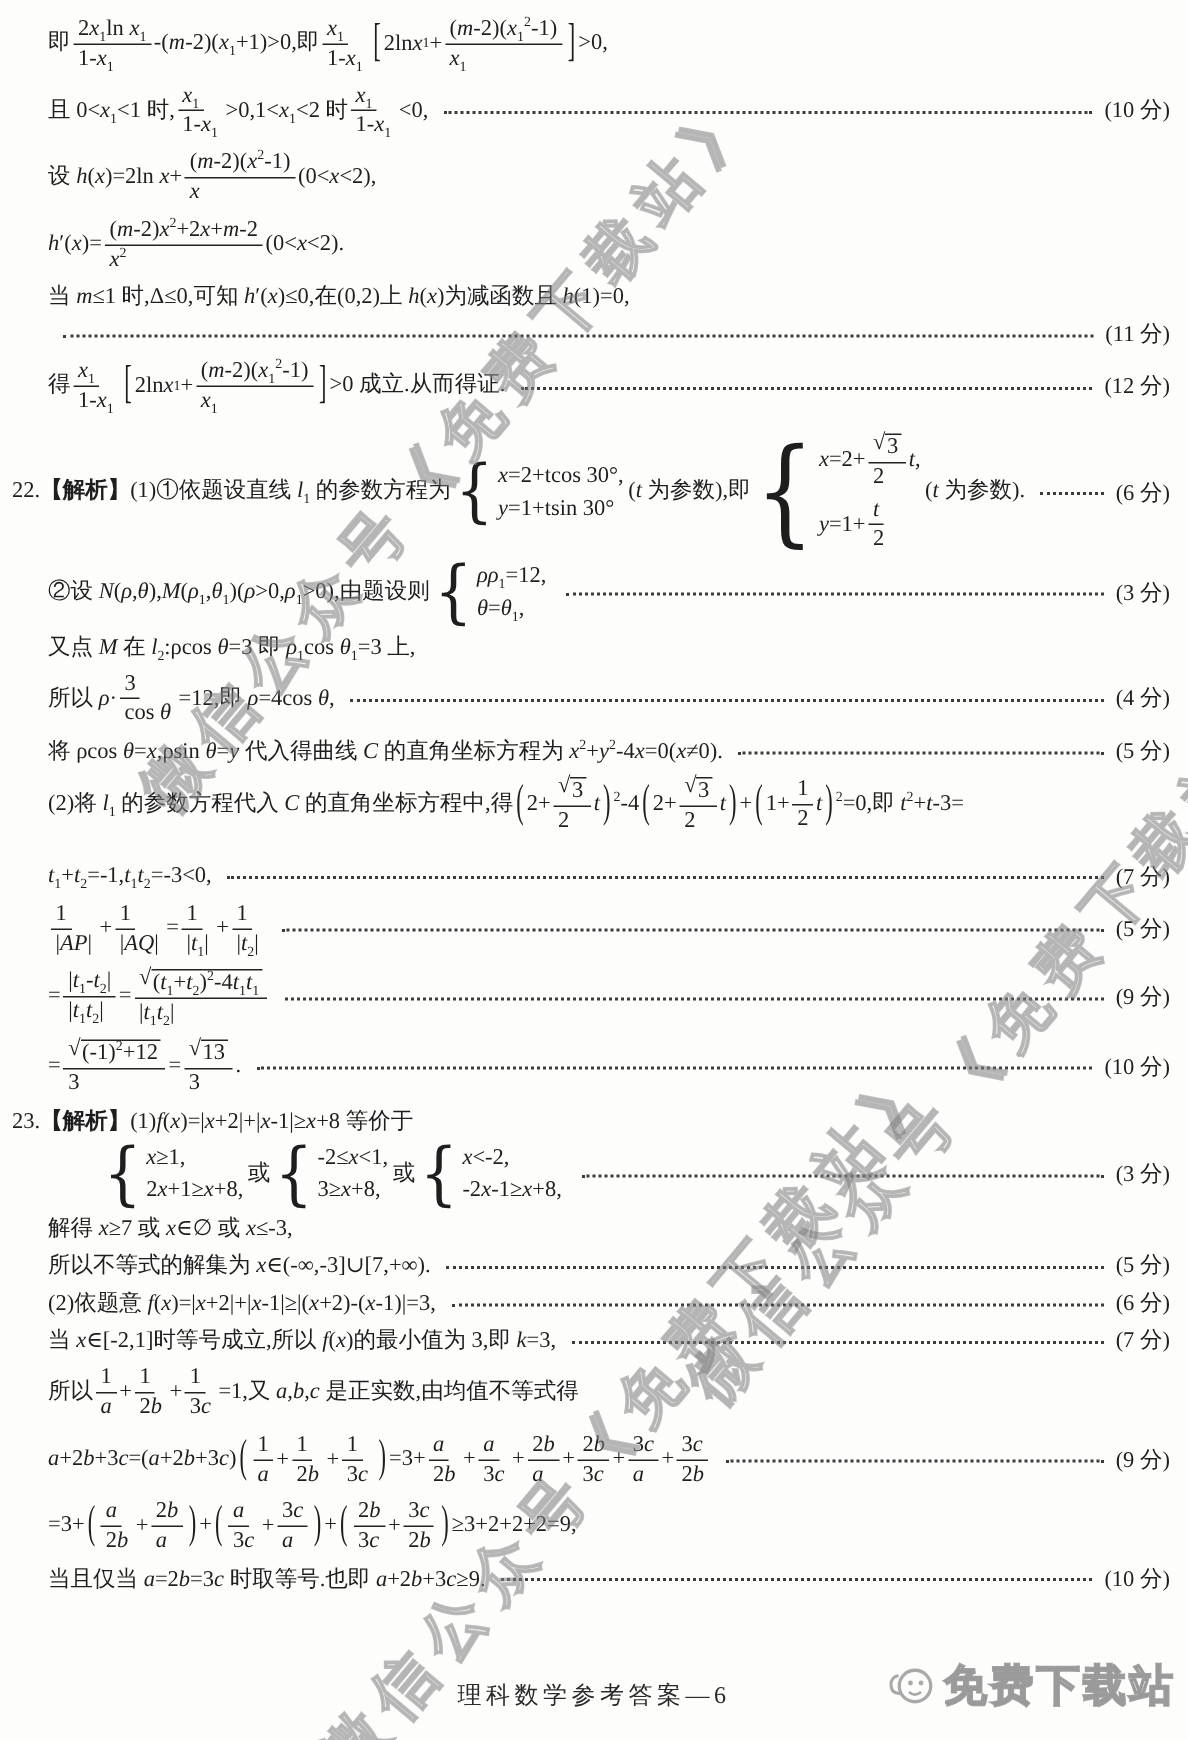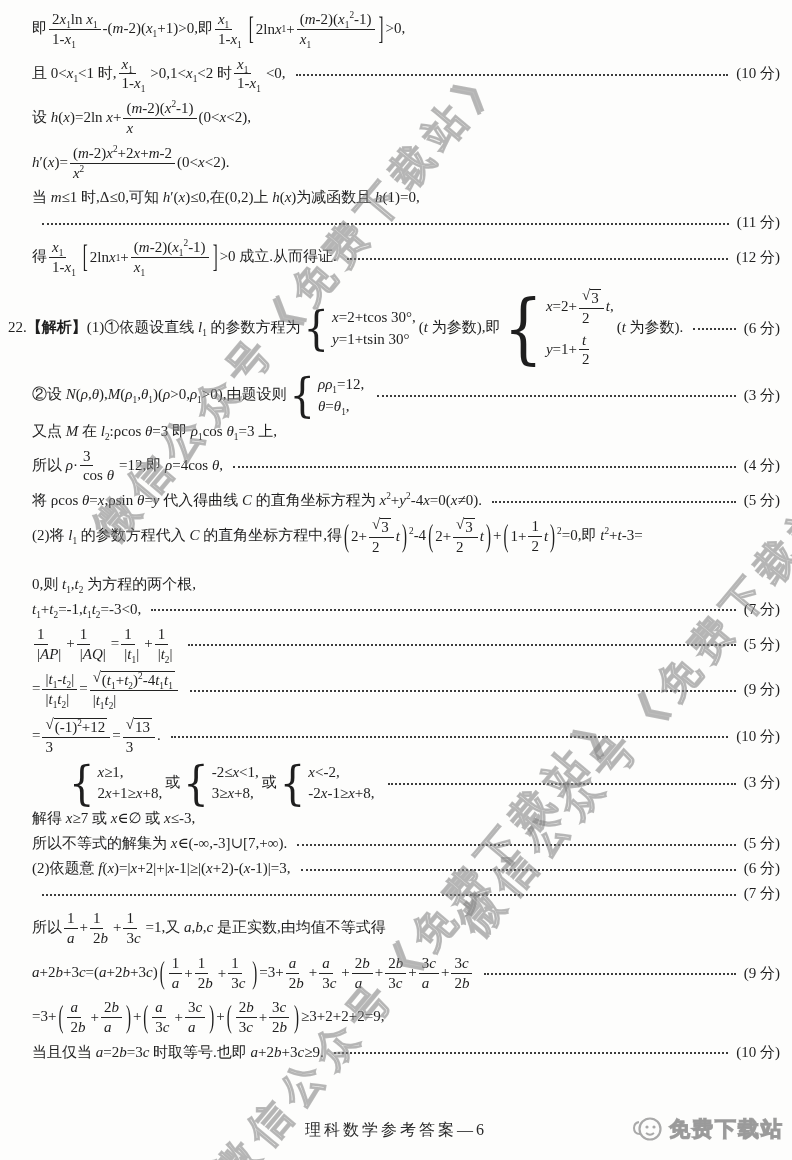--- a/index.html
+++ b/index.html
@@ -48,21 +48,21 @@
       color:rgba(150,150,150,0.15);
       -webkit-text-stroke:1.2px rgba(125,125,125,0.5);
       transform:translate(-50%,-50%) rotate(-50deg);}
   .wm1{left:300px;top:300px;}
   .wm2{left:665px;top:695px;}
   .wm3{left:420px;top:945px;}
   .footer{position:absolute;left:0;right:0;bottom:19px;text-align:center;
           font-size:16px;letter-spacing:3px;color:#2a2a2a;}
   .badge{position:absolute;right:8px;bottom:16px;z-index:7;display:flex;align-items:center;gap:4px;
          pointer-events:none;}
-  .badge-text{font-size:21px;font-weight:700;letter-spacing:2px;
+  .badge-text{font-size:29px;font-weight:700;letter-spacing:2px;
               color:rgba(155,155,155,0.25);-webkit-text-stroke:1.2px rgba(130,130,130,0.75);}
 </style>
 </head>
 <body>
 
 <div class="page">
 
   <div class="wm wm1">微信公众号《免费下载站》</div>
   <div class="wm wm2">微信公众号《免费下载站》</div>
   <div class="wm wm3">微信公众号《免费下载站》</div>
@@ -186,23 +186,20 @@
                 <span class="rad">√</span>
                 <span class="ov">3</span>
               </span></span>
             <span class="de">2</span>
           </span><i>t</i></span><span class="big">)</span>+<span class="big">(</span><span class="bigin">1+<span class="fr">
             <span class="nu">1</span>
             <span class="de">2</span>
           </span><i>t</i></span><span class="big">)</span><sup>2</sup>=0,即 <i>t</i><sup>2</sup>+<i>t</i>-3=</span>
     </div>
   <div class="ln">
-      <span class="m">0,则 <i>t</i><sub>1</sub>,<i>t</i><sub>2</sub> 为方程的两个根,</span>
-    </div>
-  <div class="ln">
       <span class="m"><i>t</i><sub>1</sub>+<i>t</i><sub>2</sub>=-1,<i>t</i><sub>1</sub><i>t</i><sub>2</sub>=-3&lt;0,</span>
       <span class="leader"></span>
       <span class="score">(7 分)</span>
     </div>
   <div class="ln">
       <span class="m"><span class="fr">
           <span class="nu">1</span>
           <span class="de">|<i>AP</i>|</span>
         </span>+<span class="fr">
           <span class="nu">1</span>
@@ -242,20 +239,23 @@
           <span class="nu"><span class="sq">
               <span class="rad">√</span>
               <span class="ov">13</span>
             </span></span>
           <span class="de">3</span>
         </span>.</span>
       <span class="leader"></span>
       <span class="score">(10 分)</span>
     </div>
 
+  <div class="ln q">
+      <span class="m">23.<b>【解析】</b>(1)<i>f</i>(<i>x</i>)=|<i>x</i>+2|+|<i>x</i>-1|≥<i>x</i>+8 等价于</span>
+    </div>
   <div class="ln cases-indent">
       <span class="m"><span class="cs">
           <span class="cbr">{</span>
           <span class="crows">
             <span class="crow"><i>x</i>≥1,</span>
             <span class="crow">2<i>x</i>+1≥<i>x</i>+8,</span>
           </span>
         </span>或<span class="cs">
           <span class="cbr">{</span>
           <span class="crows">
@@ -279,20 +279,21 @@
       <span class="m">所以不等式的解集为 <i>x</i>∈(-∞,-3]∪[7,+∞).</span>
       <span class="leader"></span>
       <span class="score">(5 分)</span>
     </div>
   <div class="ln">
       <span class="m">(2)依题意 <i>f</i>(<i>x</i>)=|<i>x</i>+2|+|<i>x</i>-1|≥|(<i>x</i>+2)-(<i>x</i>-1)|=3,</span>
       <span class="leader"></span>
       <span class="score">(6 分)</span>
     </div>
   <div class="ln">
+      <span class="m">当 <i>x</i>∈[-2,1]时等号成立,所以 <i>f</i>(<i>x</i>)的最小值为 3,即 <i>k</i>=3,</span>
       <span class="leader"></span>
       <span class="score">(7 分)</span>
     </div>
   <div class="ln">
       <span class="m">所以<span class="fr">
           <span class="nu">1</span>
           <span class="de"><i>a</i></span>
         </span>+<span class="fr">
           <span class="nu">1</span>
           <span class="de">2<i>b</i></span>

